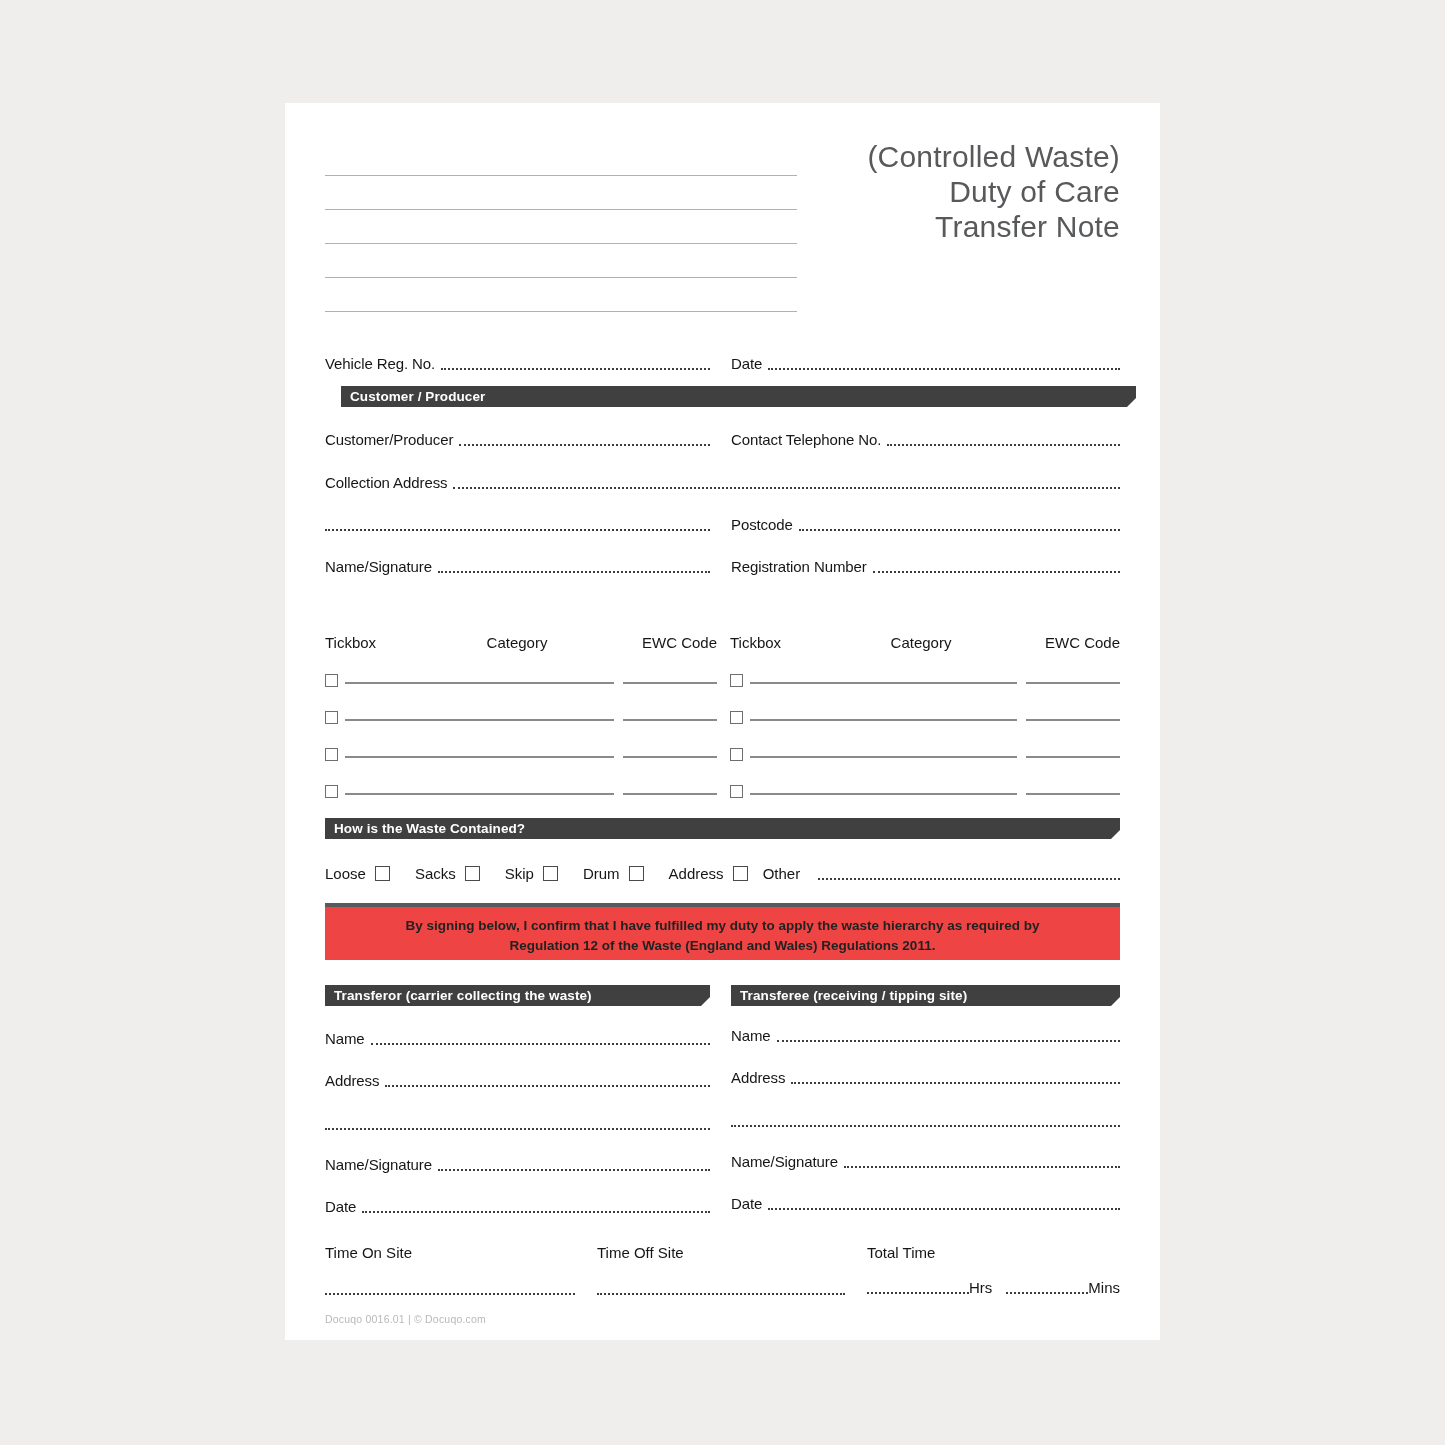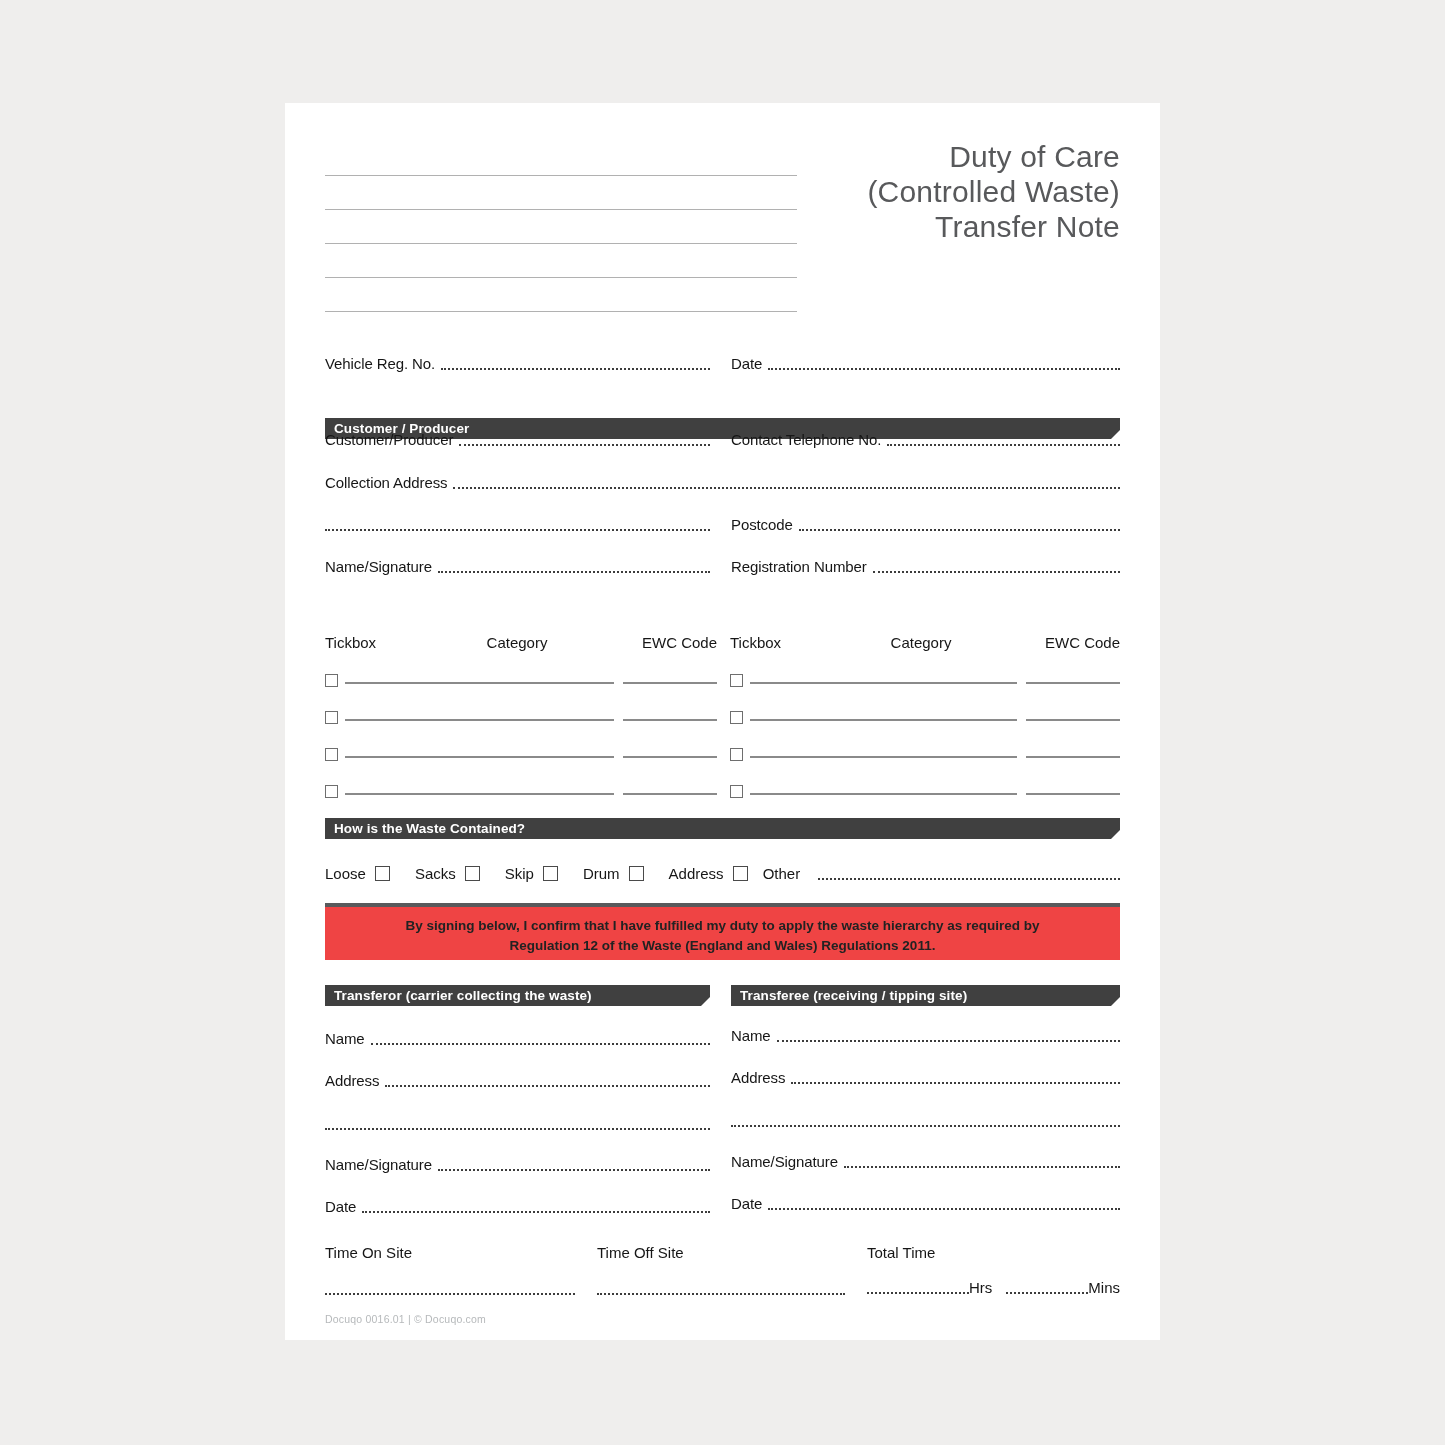--- a/index.html
+++ b/index.html
@@ -109,35 +109,35 @@
 
 <div class="page">
 
   <div class="abs topline" style="top:72px;"></div>
   <div class="abs topline" style="top:106px;"></div>
   <div class="abs topline" style="top:140px;"></div>
   <div class="abs topline" style="top:174px;"></div>
   <div class="abs topline" style="top:208px;"></div>
 
   <div class="abs doc-title">
+    <div>(Controlled Waste)</div>
     <div>Duty of Care</div>
-    <div>(Controlled Waste)</div>
     <div>Transfer Note</div>
   </div>
 
   <div class="abs frow" style="left:40px;top:250px;width:385px;">
     <span class="lbl">Vehicle Reg. No.</span>
     <span class="fill"></span>
   </div>
   <div class="abs frow" style="left:446px;top:250px;width:389px;">
     <span class="lbl">Date</span>
     <span class="fill"></span>
   </div>
 
-  <div class="abs bar" style="left:40px;top:283px;width:795px;margin-top:32px;">
+  <div class="abs bar" style="left:56px;top:283px;width:795px;">
     <span>Customer / Producer</span>
   </div>
 
   <div class="abs frow" style="left:40px;top:326px;width:385px;">
     <span class="lbl">Customer/Producer</span>
     <span class="fill"></span>
   </div>
   <div class="abs frow" style="left:446px;top:326px;width:389px;">
     <span class="lbl">Contact Telephone No.</span>
     <span class="fill"></span>

